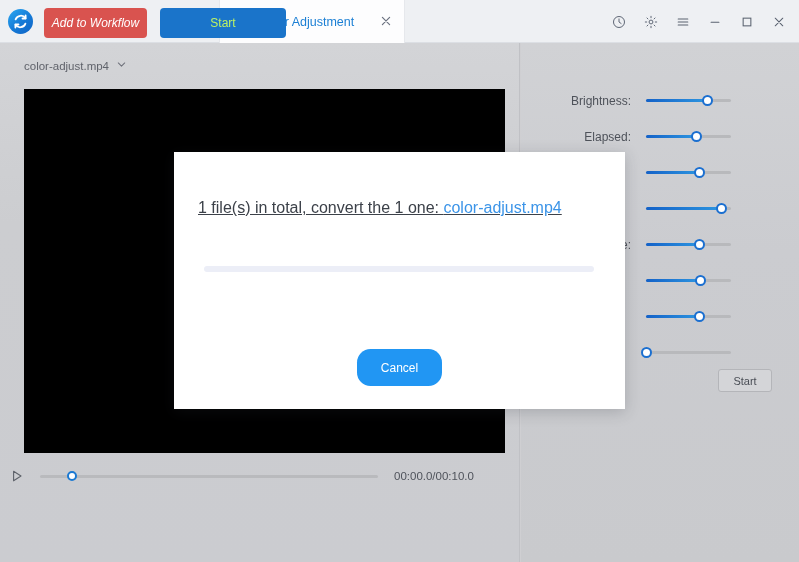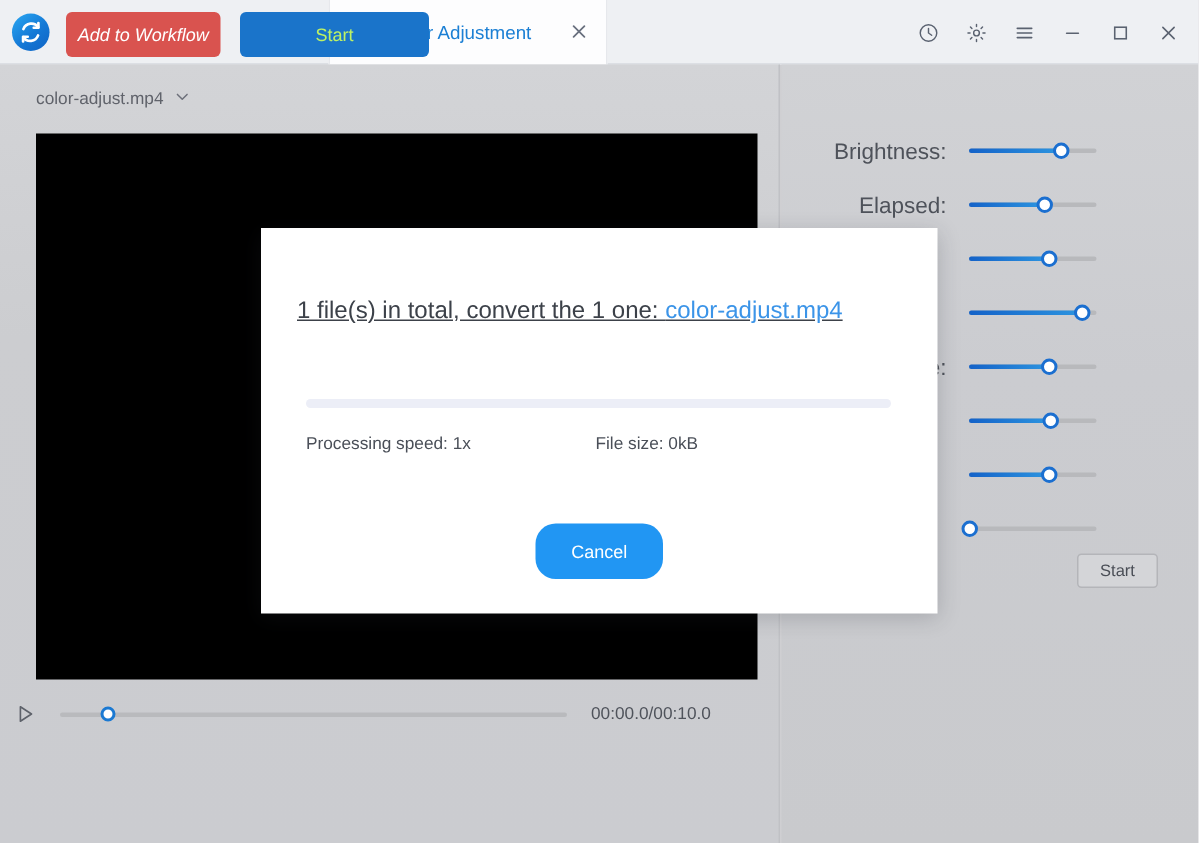--- a/index.html
+++ b/index.html
@@ -177,21 +177,21 @@
     left: 0;
     width: 278px; height: 20px;
     display: flex;
     align-items: center;
   }
   .slider-label {
     position: absolute;
     left: 0;
     width: 110px;
     text-align: right;
-    font-size: 15px;
+    font-size: 12px;
     color: #4e525a;
     white-space: nowrap;
   }
   .srail {
     position: absolute;
     left: 125px; top: 8px;
     width: 85px; height: 3px;
     background: #b8b9bc;
     border-radius: 2px;
   }
@@ -496,22 +496,18 @@
   <div class="modal">
     <div class="modal-text">
       <span>1 file(s) in total, convert the 1 one: </span><span class="modal-file-link">color-adjust.mp4</span>
     </div>
 
     <div class="modal-progress">
       <div class="modal-progress-fill" id="progress-fill" style="width: 0%;"></div>
     </div>
 
     <div class="stats">
-      <div class="stats-row">
-        <div class="stats-col-a">Processing speed: 1x</div>
-        <div class="stats-col-b">File size: 0kB</div>
-      </div>
     </div>
 
     <div class="btn-cancel">Cancel</div>
   </div>
 
 </div>
 
 </body></html>

